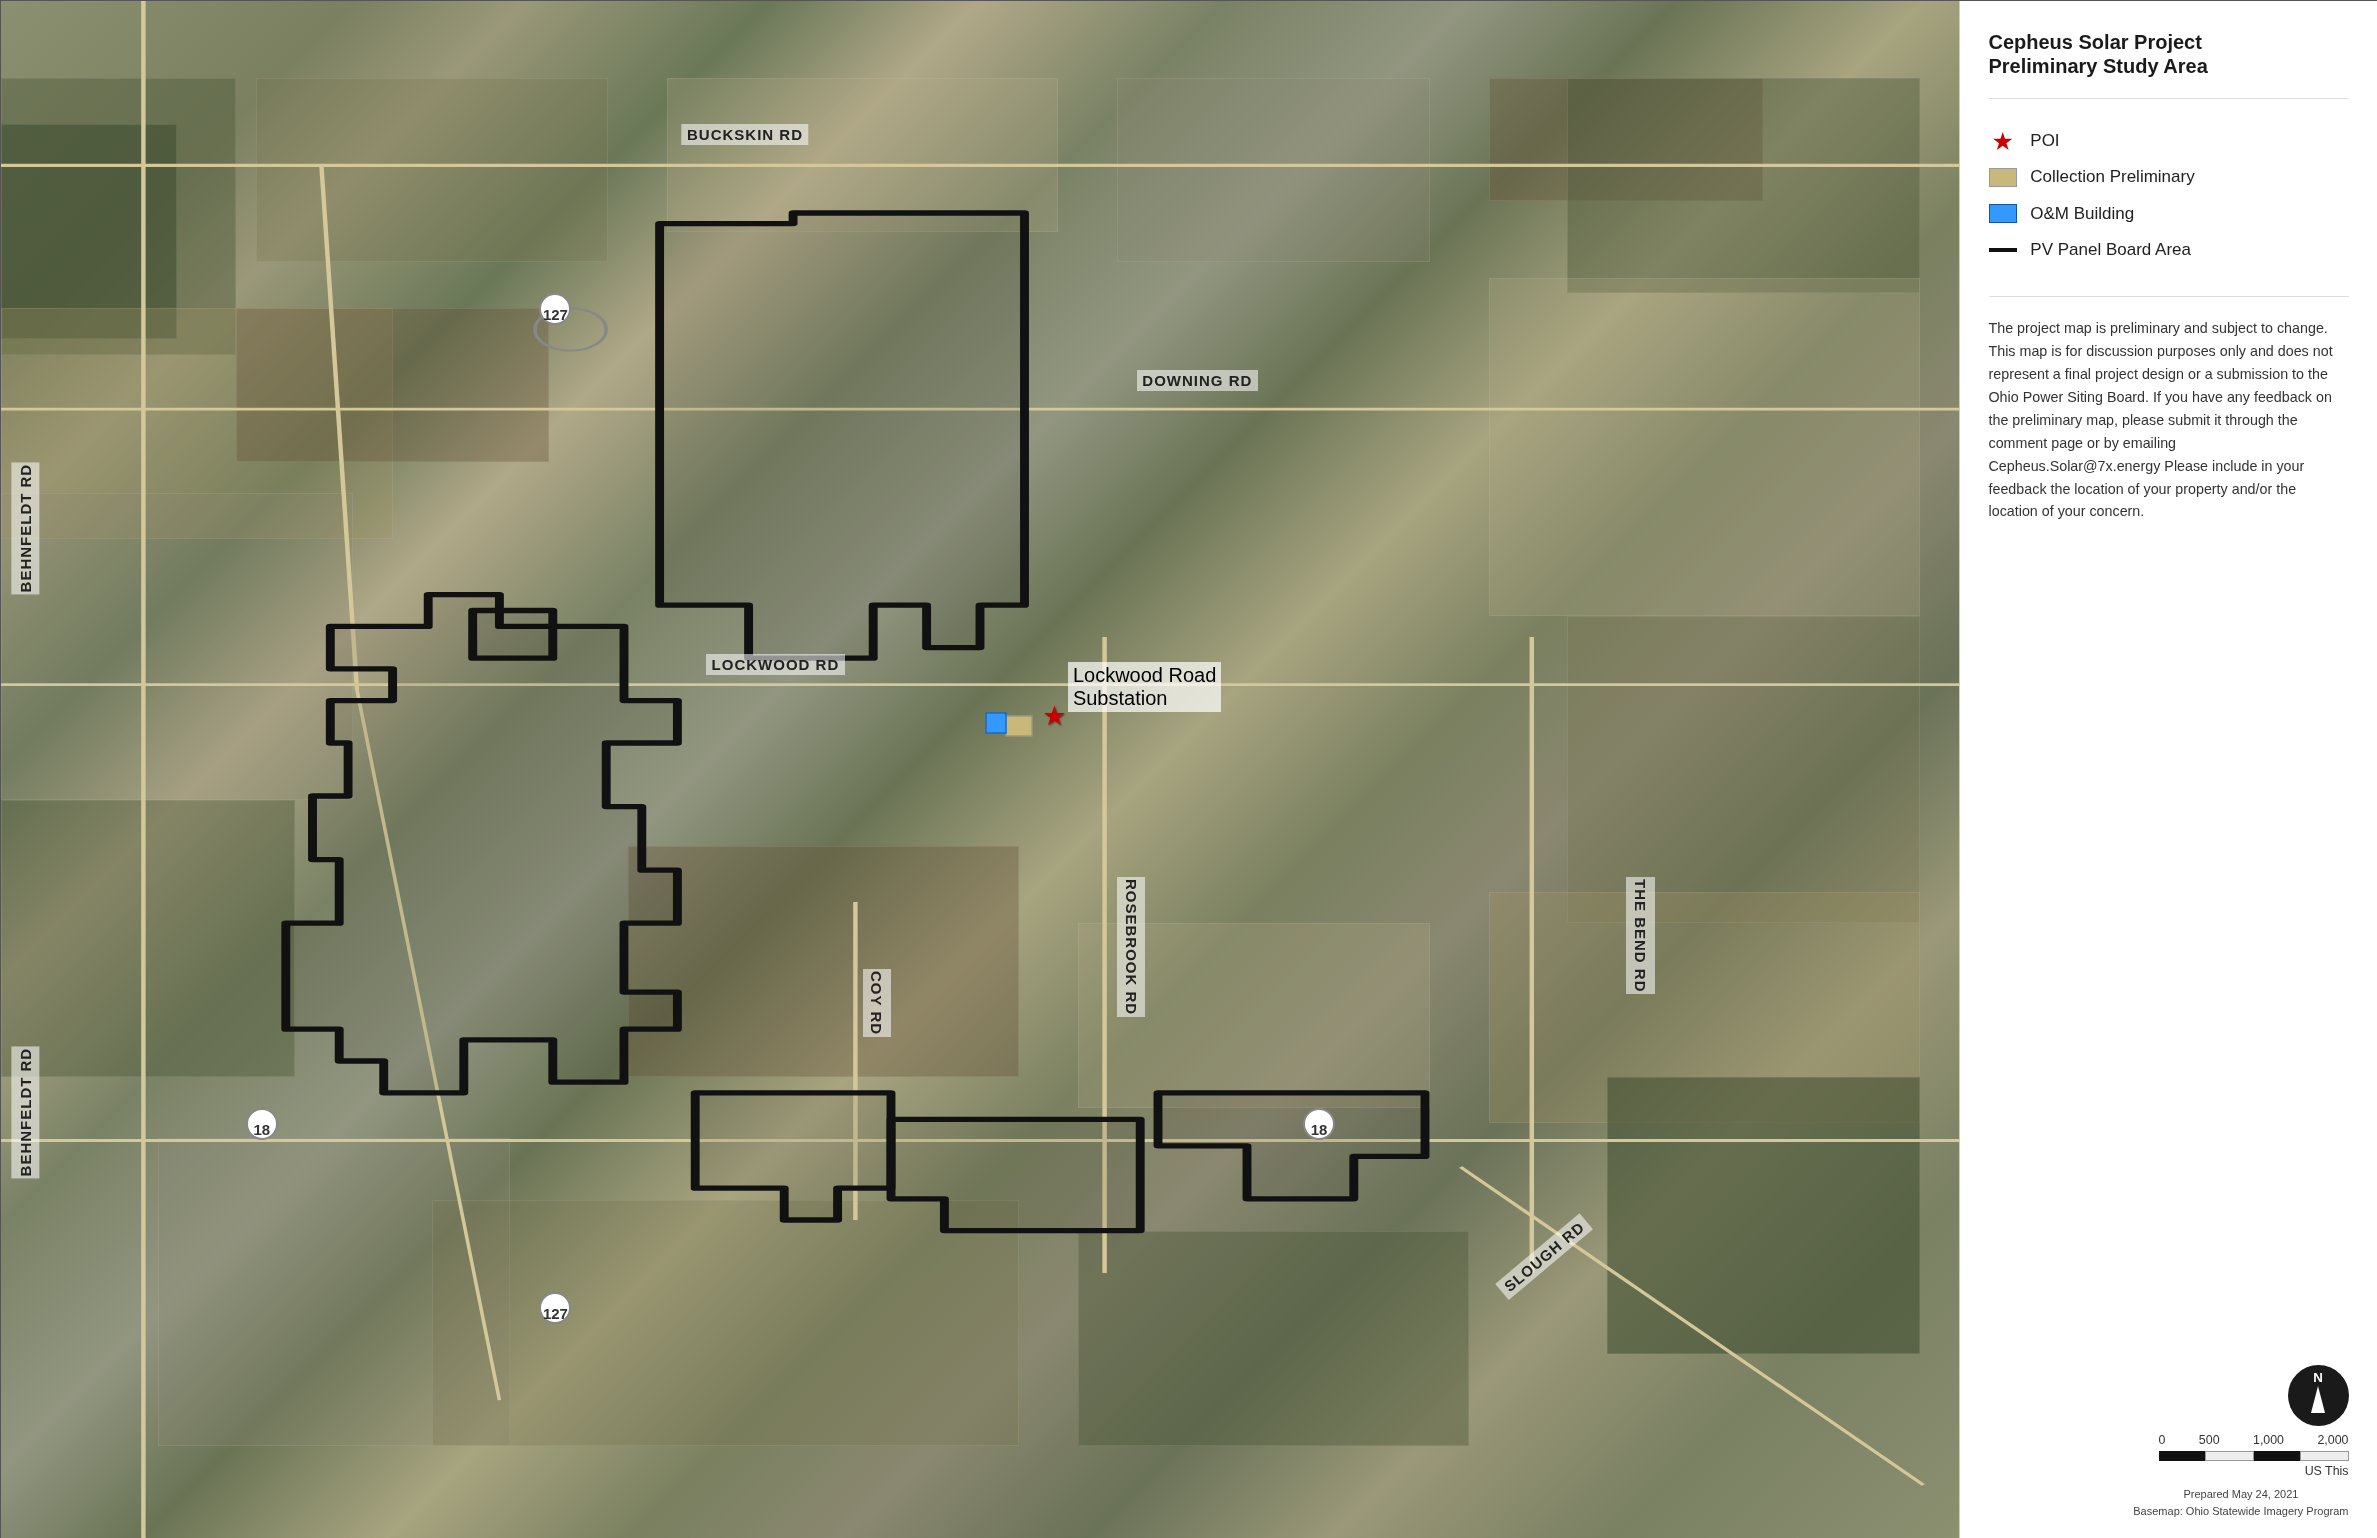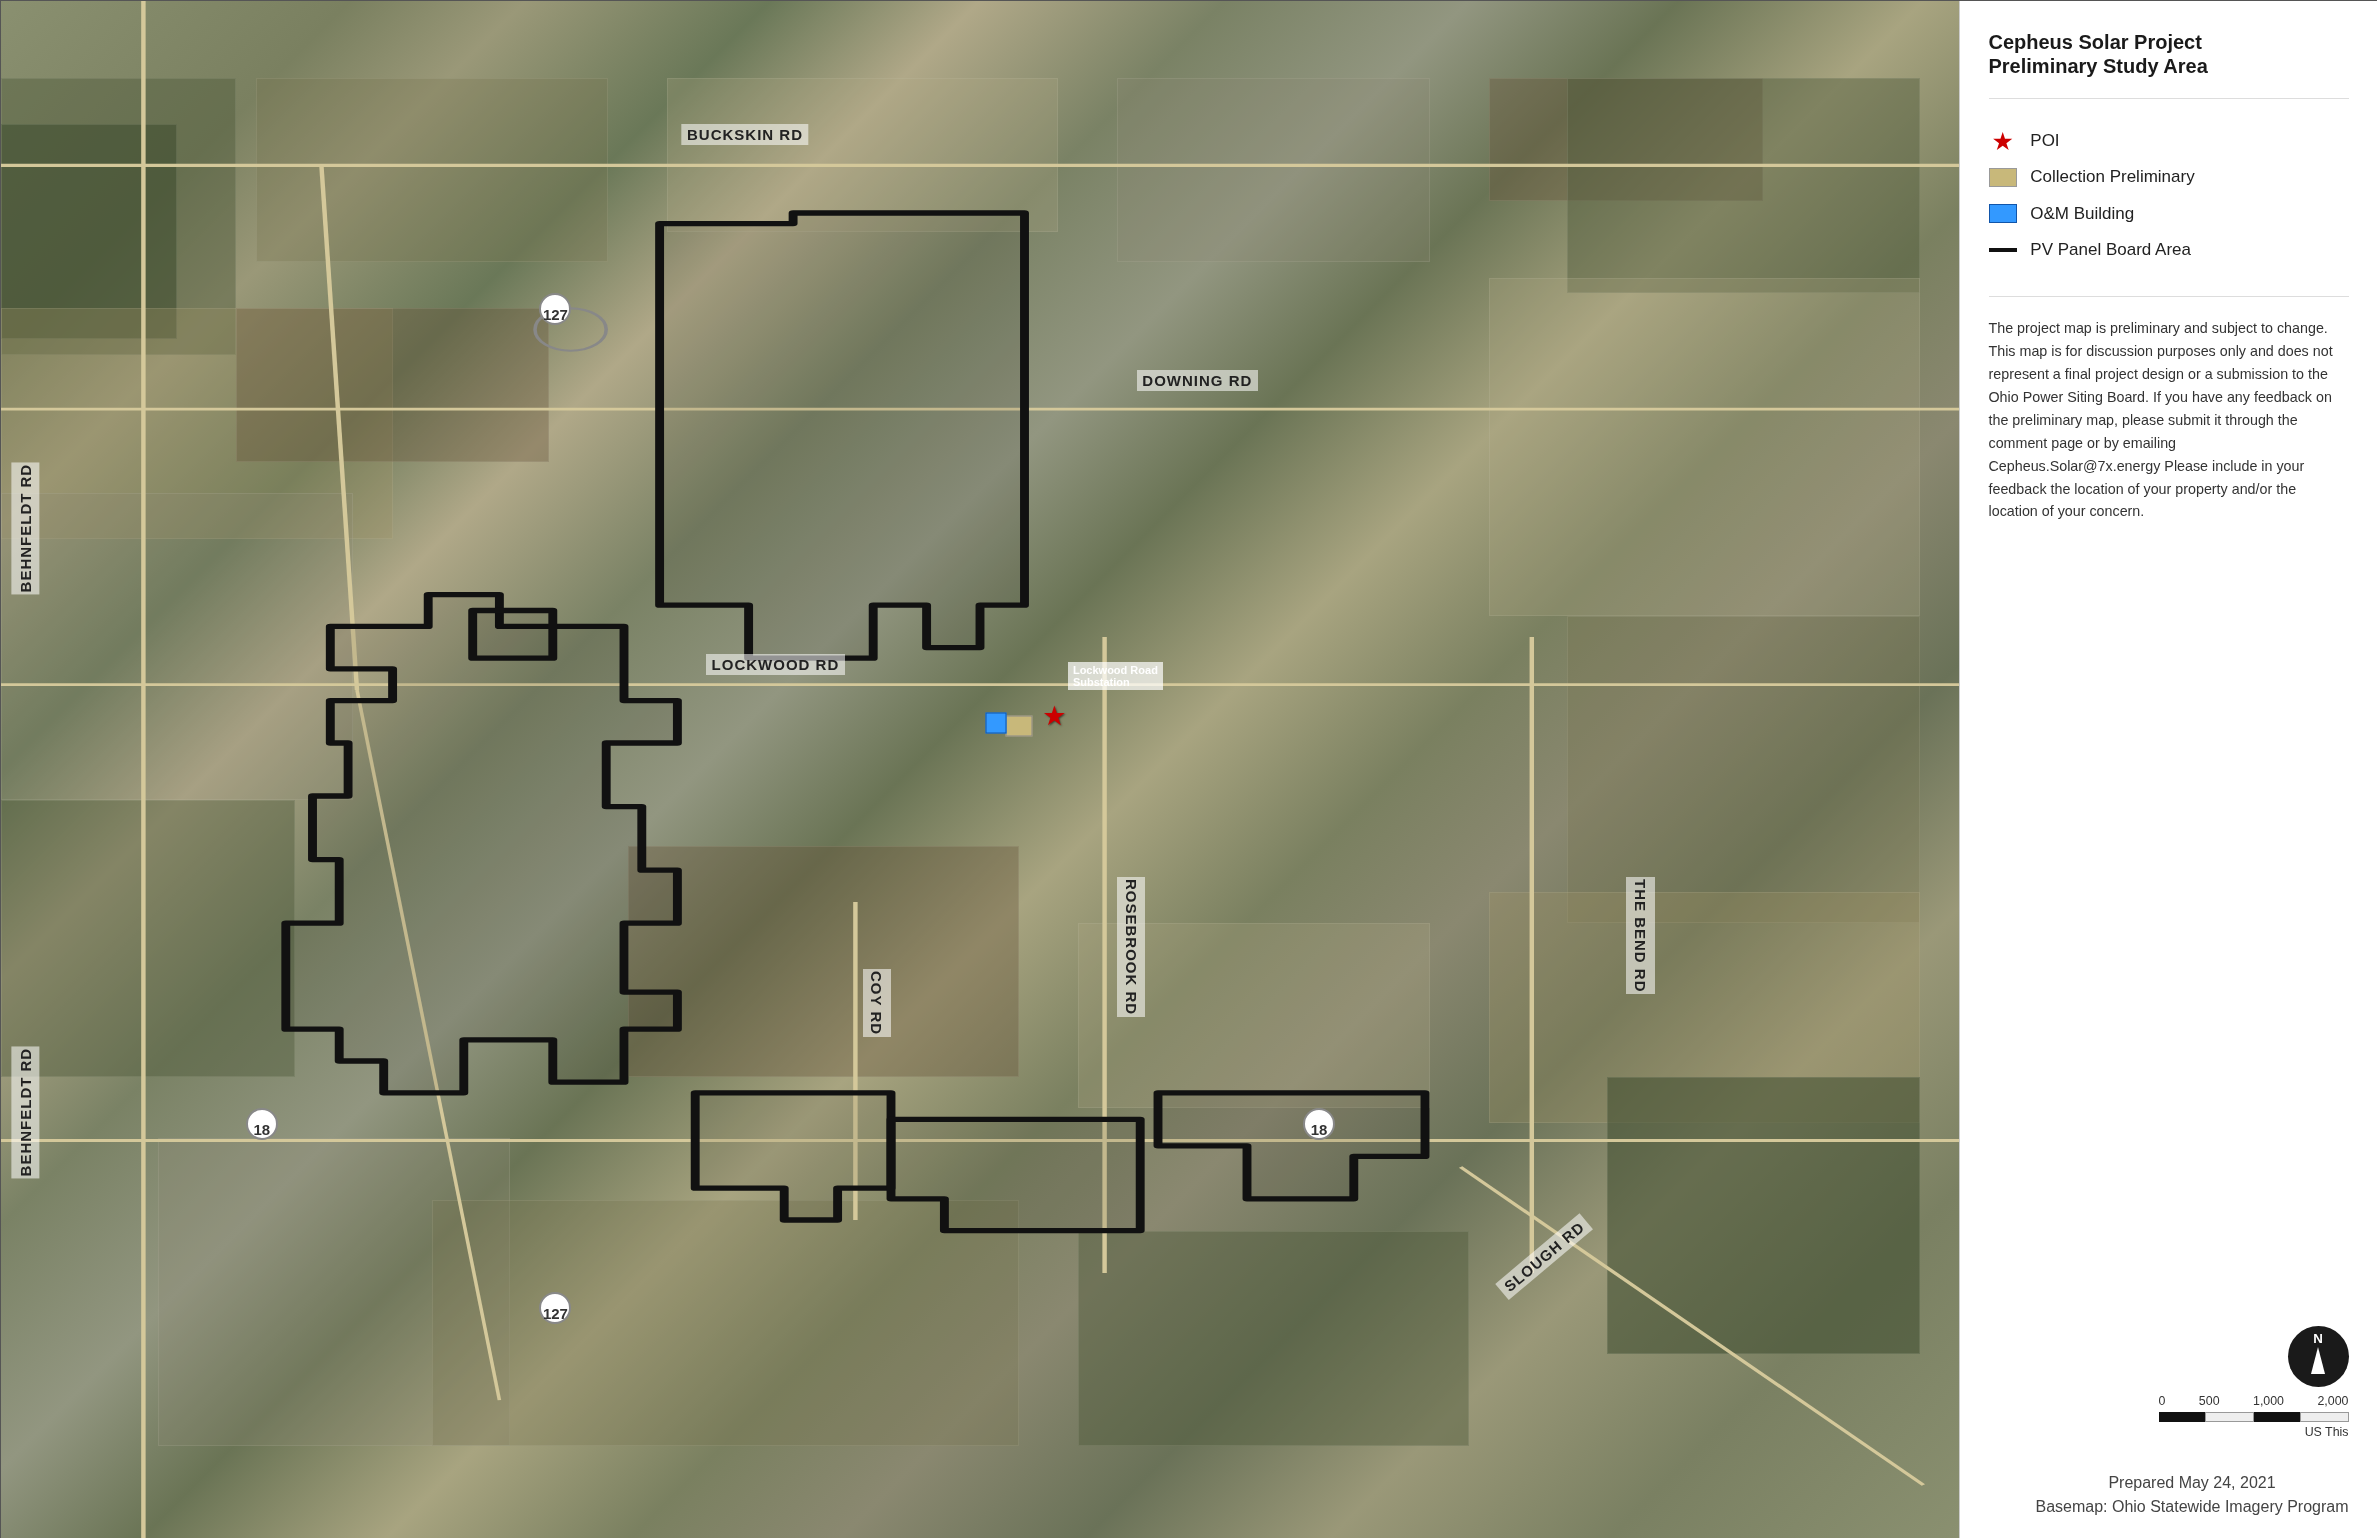--- a/index.html
+++ b/index.html
@@ -121,23 +121,23 @@
       width: 21px;
       height: 21px;
       background: #3399ff;
       border: 1px solid #1155aa;
       transform: translate(-50%, -50%);
     }
 
     
     .location-label {
       position: absolute;
-      font-size: 11px;
-      font-weight: bold;
-      color: #ffffff;
+      font-size: 20px;
+      font-weight: normal;
+      color: #000000;
       background: rgba(255,255,255,0.7);
       padding: 1.9px 4.8px;
       white-space: nowrap;
     }
 
     
     .sidebar {
       width: 418px;
       flex-shrink: 0;
       background: #fff;
@@ -289,25 +289,24 @@
     .scale-seg.black { background: #111; }
     .scale-seg.white { background: #eee; border: 1px solid #999; }
 
     .scale-unit {
       font-size: 12.4px;
       color: #333;
       text-align: right;
     }
 
     .prepared-text {
-      font-size: 16px;
+      font-size: 11px;
       color: #444;
       text-align: center;
       line-height: 1.5;
-      margin-top: 24px;
     }
 
     
     .patch {
       position: absolute;
       background: transparent;
       border: 1px solid rgba(200,200,180,0.15);
     }
 
     

